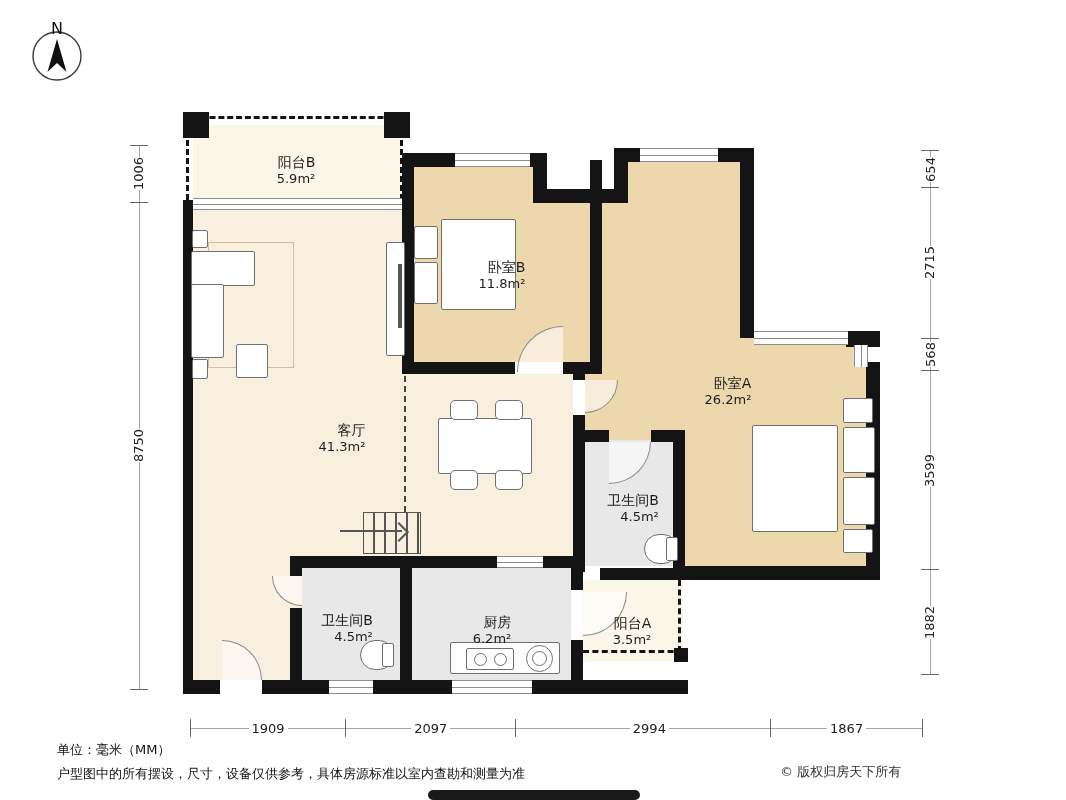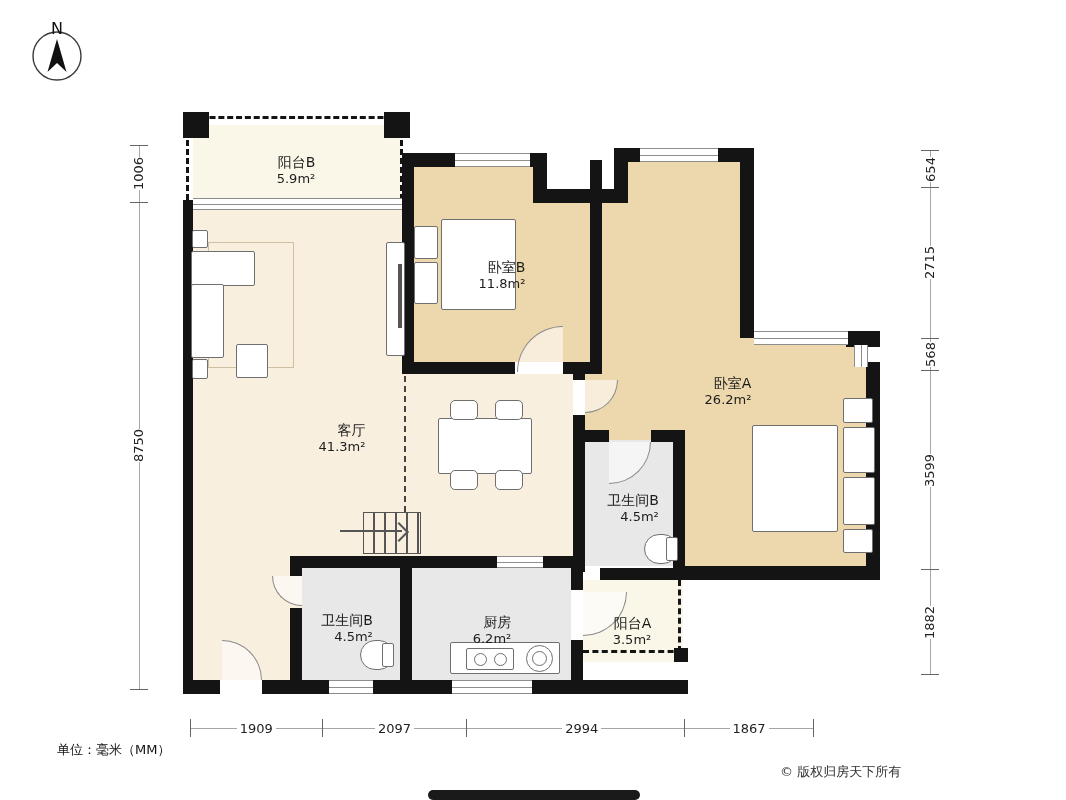--- a/index.html
+++ b/index.html
@@ -50,21 +50,21 @@
 
 <div class="stage">
 
   <svg class="abs" style="left:24px;top:10px;" width="66" height="74" viewBox="0 0 66 74">
     <circle cx="33" cy="46" r="24" fill="none" stroke="#3a3a3a" stroke-width="1.4"></circle>
     <text x="33" y="24" text-anchor="middle" font-size="16" fill="#111">N</text>
     <polygon points="33,29 23.5,62 33,53 42.5,62" fill="#111"></polygon>
   </svg>
 
 
-  <div class="dim-row-h" style="left:190px;top:719px;width:624px;height:18px;">
+  <div class="dim-row-h" style="left:190px;top:719px;width:733px;height:18px;">
     <div class="dim-seg" style="flex-grow: 1909;">
         <span>1909</span>
       </div>
     <div class="dim-seg" style="flex-grow: 2097;">
         <span>2097</span>
       </div>
     <div class="dim-seg" style="flex-grow: 2994; padding-left: 12px;">
         <span>2994</span>
       </div>
     <div class="dim-seg" style="flex-grow: 1867;">
@@ -237,17 +237,18 @@
   <div class="room-label" style="left:492px;top:630px;">
     <div class="rname">厨房</div>
       <div class="rarea">6.2m²</div>
   </div>
   <div class="room-label" style="left:632px;top:631px;">
     <div class="rname">阳台A</div>
       <div class="rarea">3.5m²</div>
   </div>
 
   <div class="footer-text" style="left:57px;top:741px;">单位：毫米（MM）</div>
+  <div class="footer-text" style="left:57px;top:765px;">户型图中的所有摆设，尺寸，设备仅供参考，具体房源标准以室内查勘和测量为准</div>
   <div class="footer-text" style="left:780px;top:763px;color:#333;">© 版权归房天下所有</div>
 
   <div class="abs" style="left:428px;top:790px;width:212px;height:10px;background:#1a1a1a;border-radius:5px;"></div>
 
 </div>
 
 </body></html>

